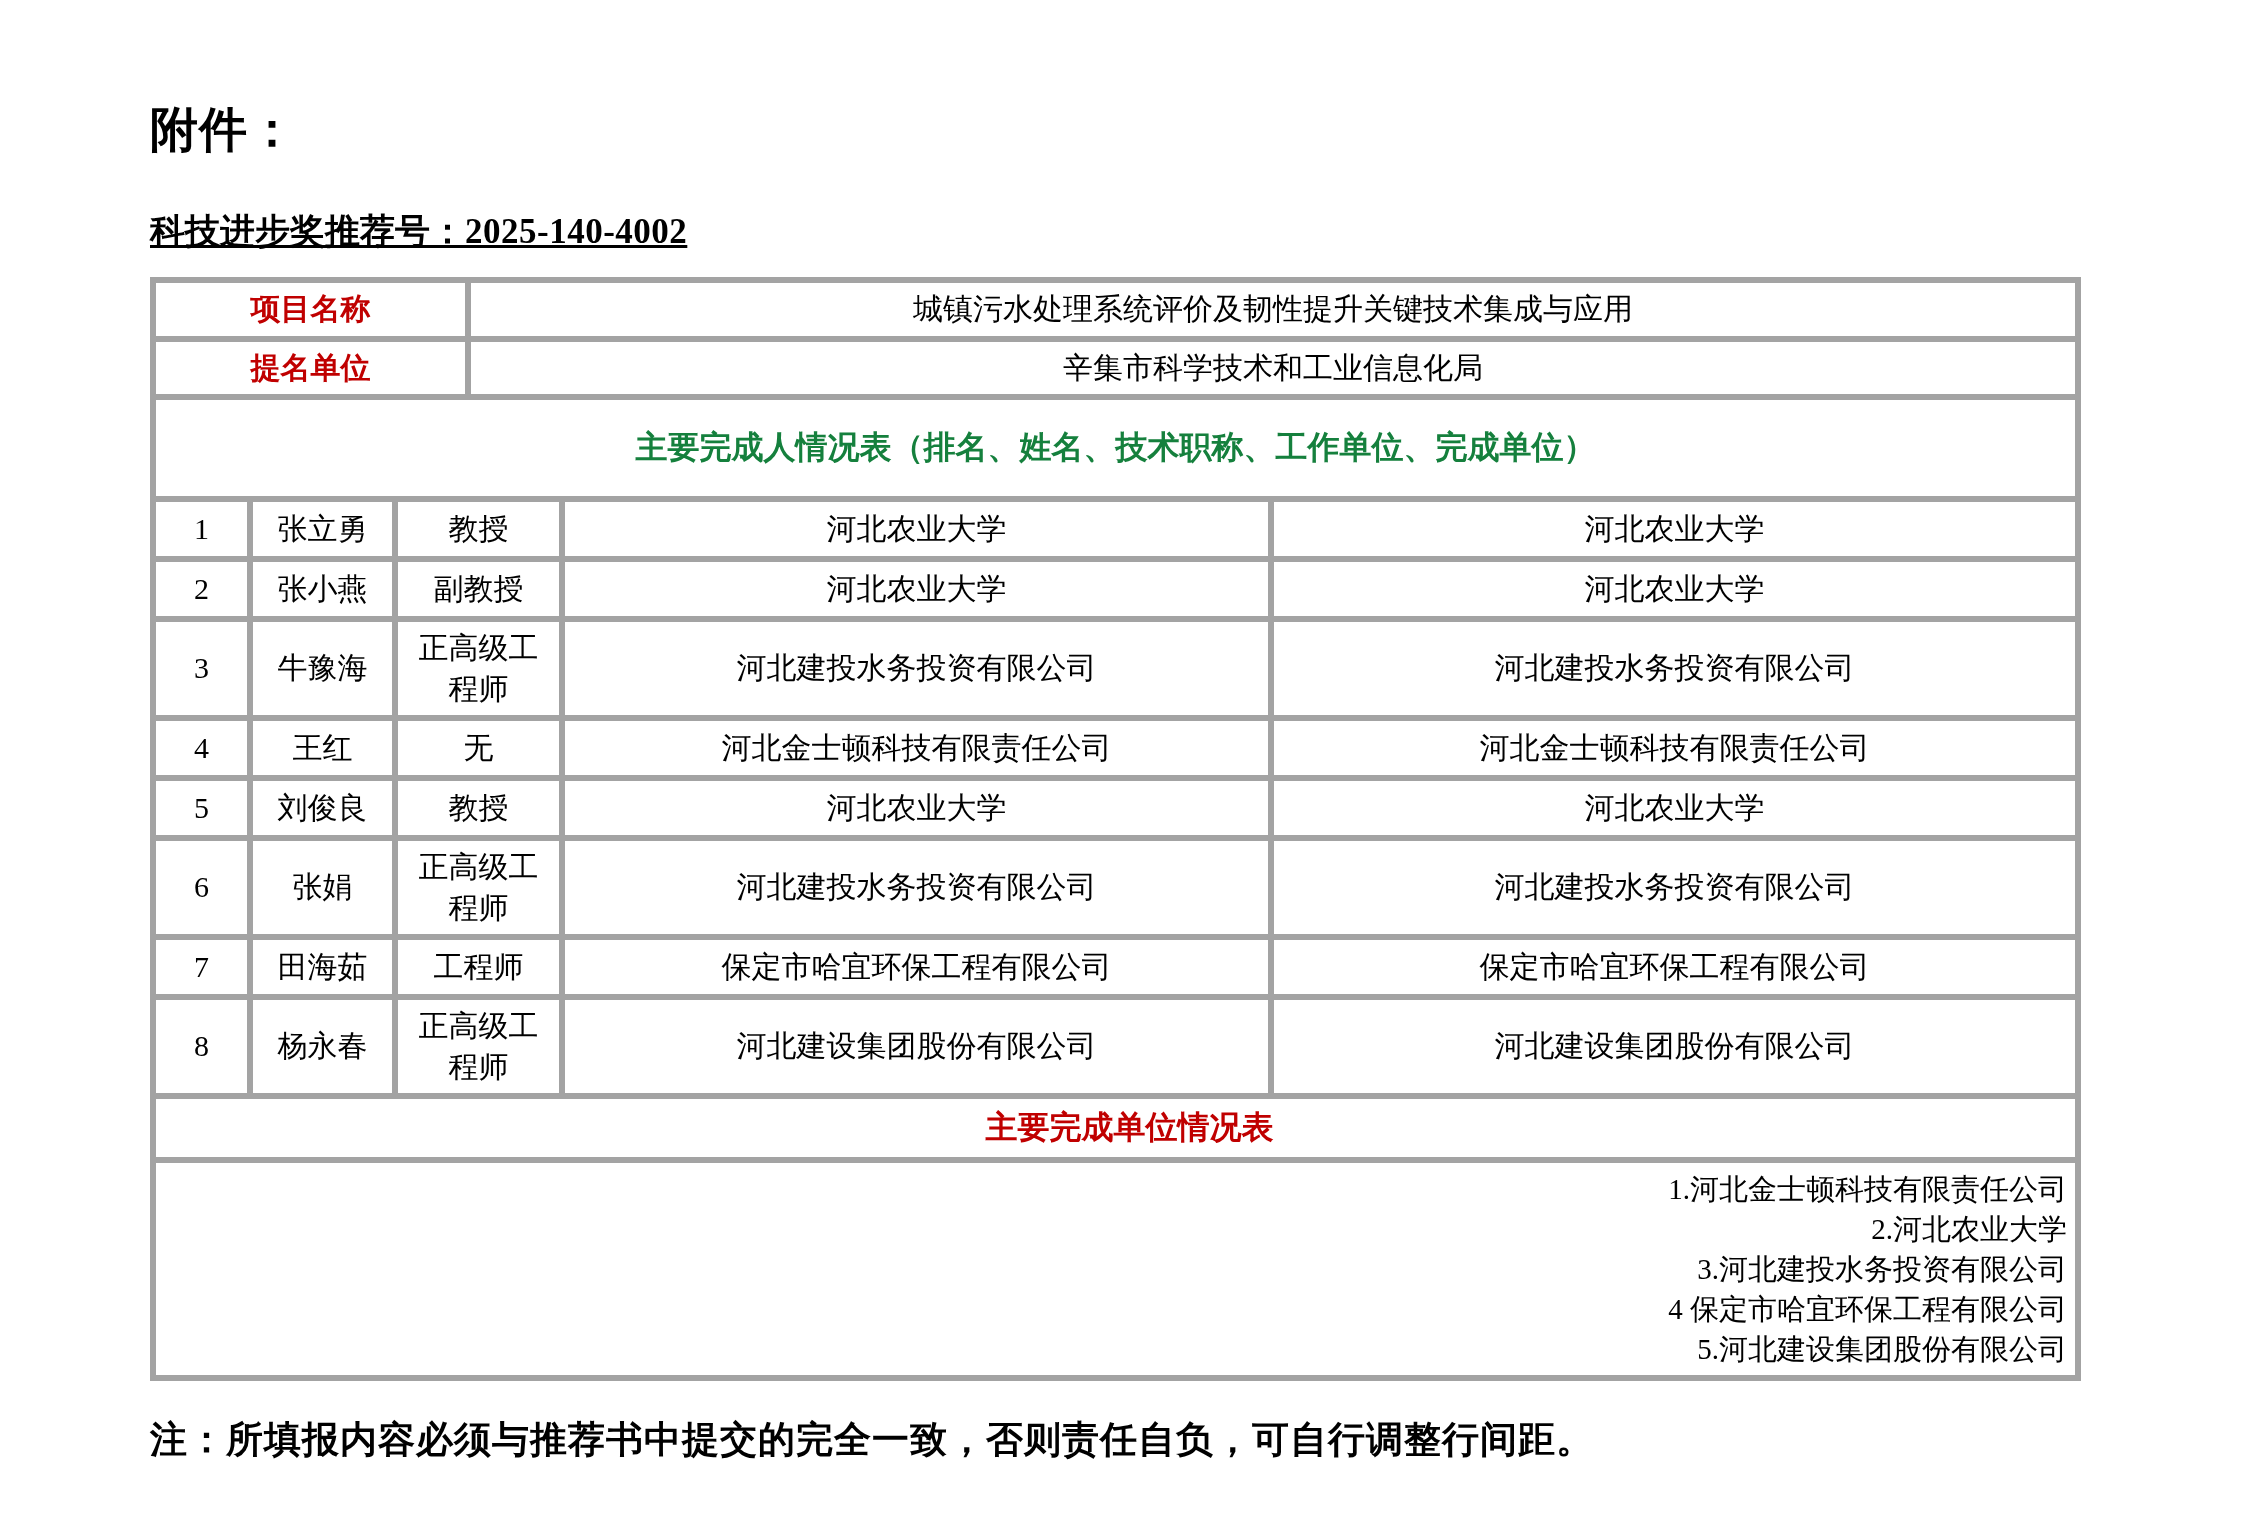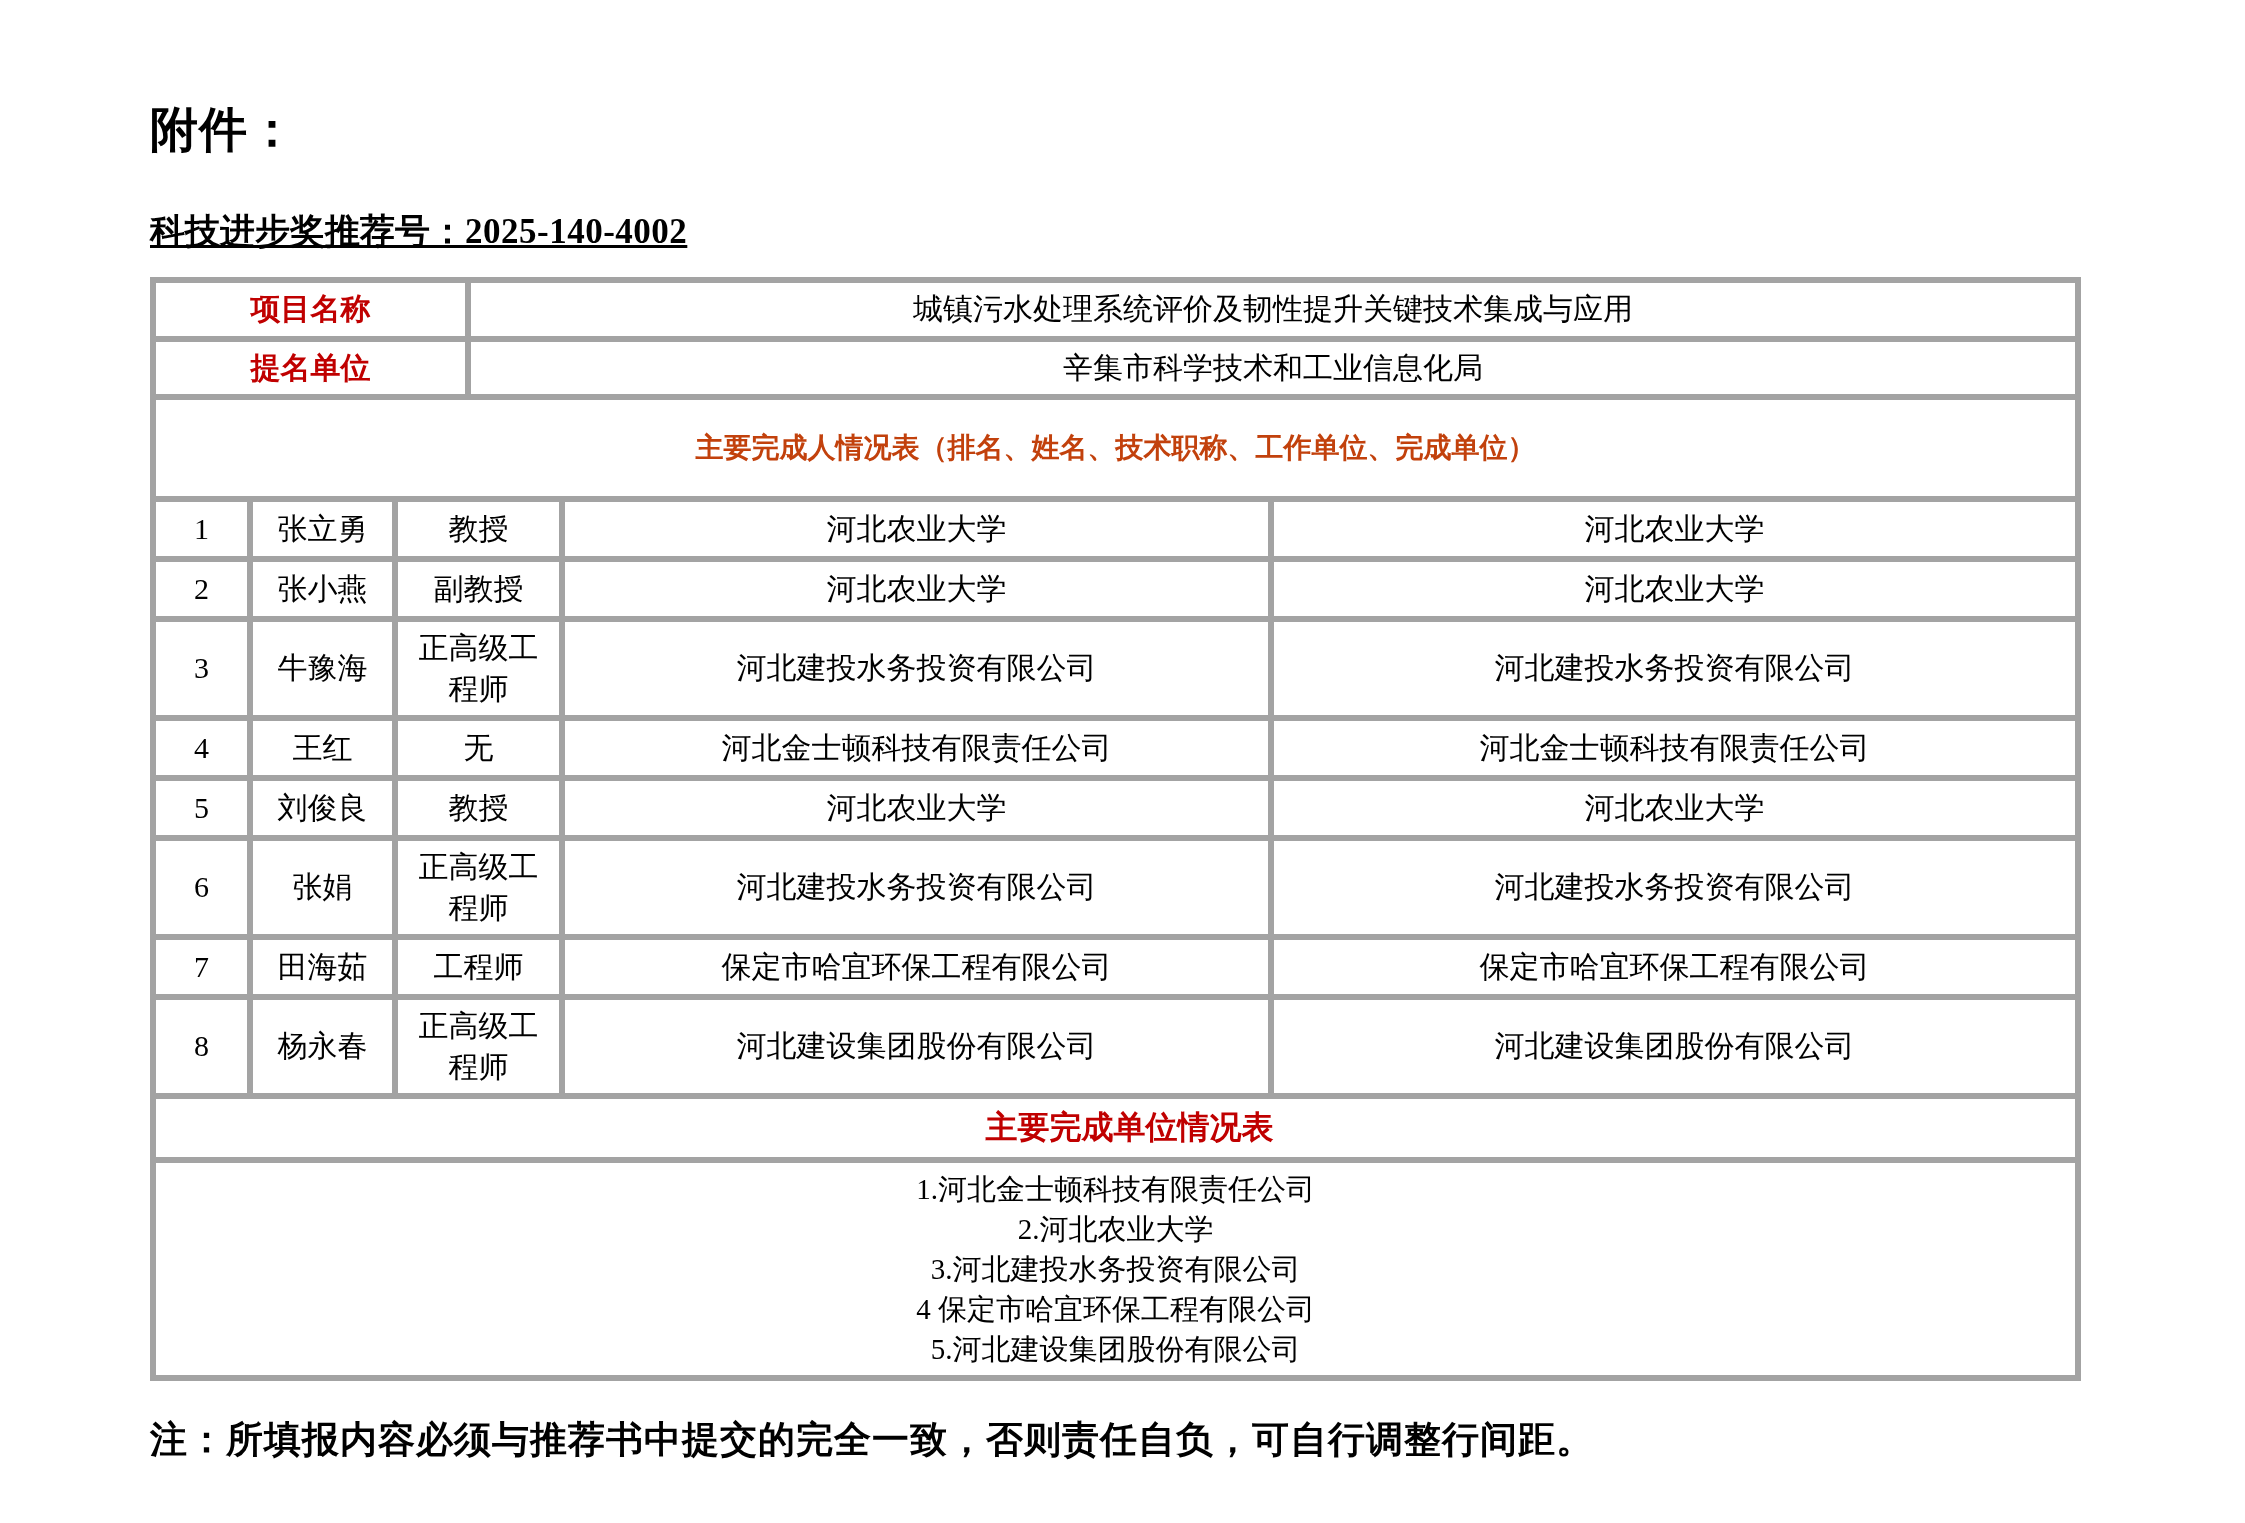--- a/index.html
+++ b/index.html
@@ -53,23 +53,23 @@
     padding: 6px 8px;
   }
   td.red-label {
     color: #C00000;
     font-weight: bold;
     font-size: 31px;
   }
   tr.meta-row td { height: 54px; }
   tr.section-title-row td {
     height: 102px;
-    color: #c2410c;
-    font-weight: bold;
-    font-size: 28px;
+    color: #15803d;
+    font-weight: bold;
+    font-size: 32px;
   }
   tr.units-title-row td {
     height: 64px;
     color: #C00000;
     font-weight: bold;
     font-size: 32px;
     padding-left: 36px;
   }
   tr.header-row td {
     height: 76px;
@@ -79,21 +79,21 @@
   tr.header-row td.sp { letter-spacing: 0.45em; text-indent: 0.45em; }
   tr.data-row td { height: 60px; }
   td.units-list-cell {
     text-align: left;
     vertical-align: top;
     padding: 10px 12px 14px 10px;
   }
   .unit-item {
     font-size: 29px;
     line-height: 40px;
-    text-align: center;
+    text-align: right;
   }
   .note-line {
     margin-top: 34px;
     font-family: "Liberation Sans", "DejaVu Sans", sans-serif;
     font-weight: bold;
     font-size: 37px;
     letter-spacing: 1px;
   }
 </style>
 </head>

